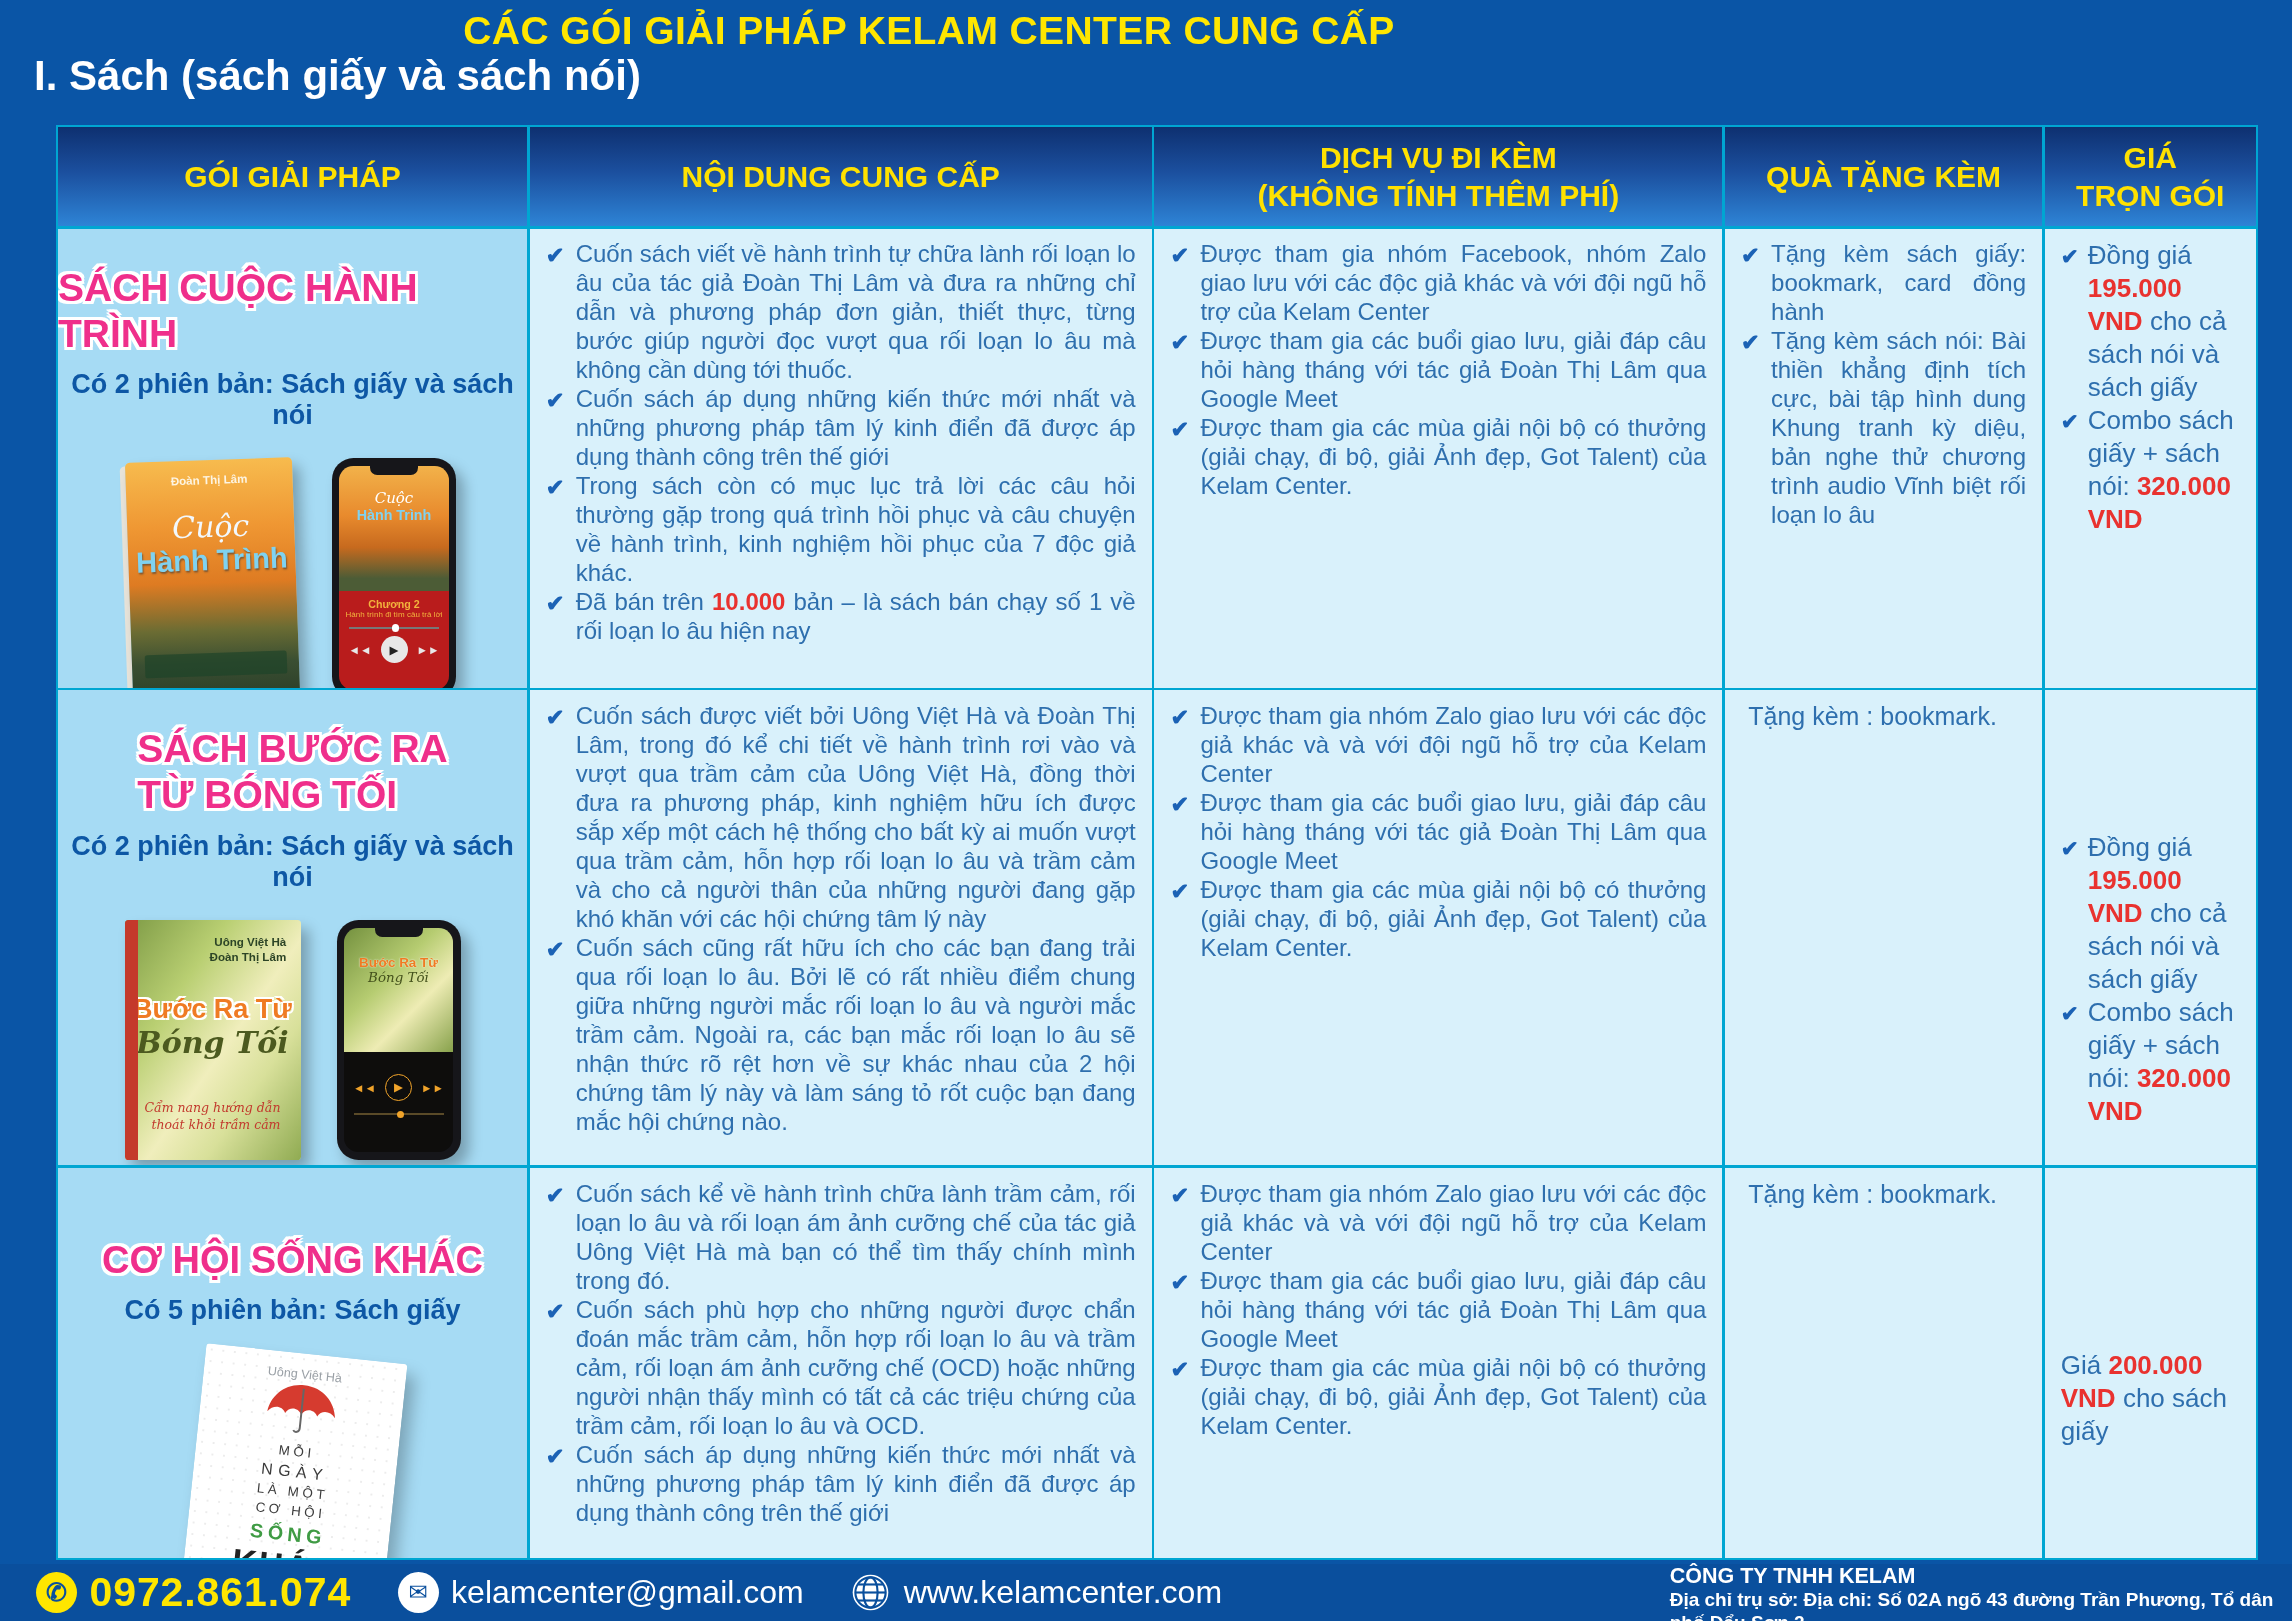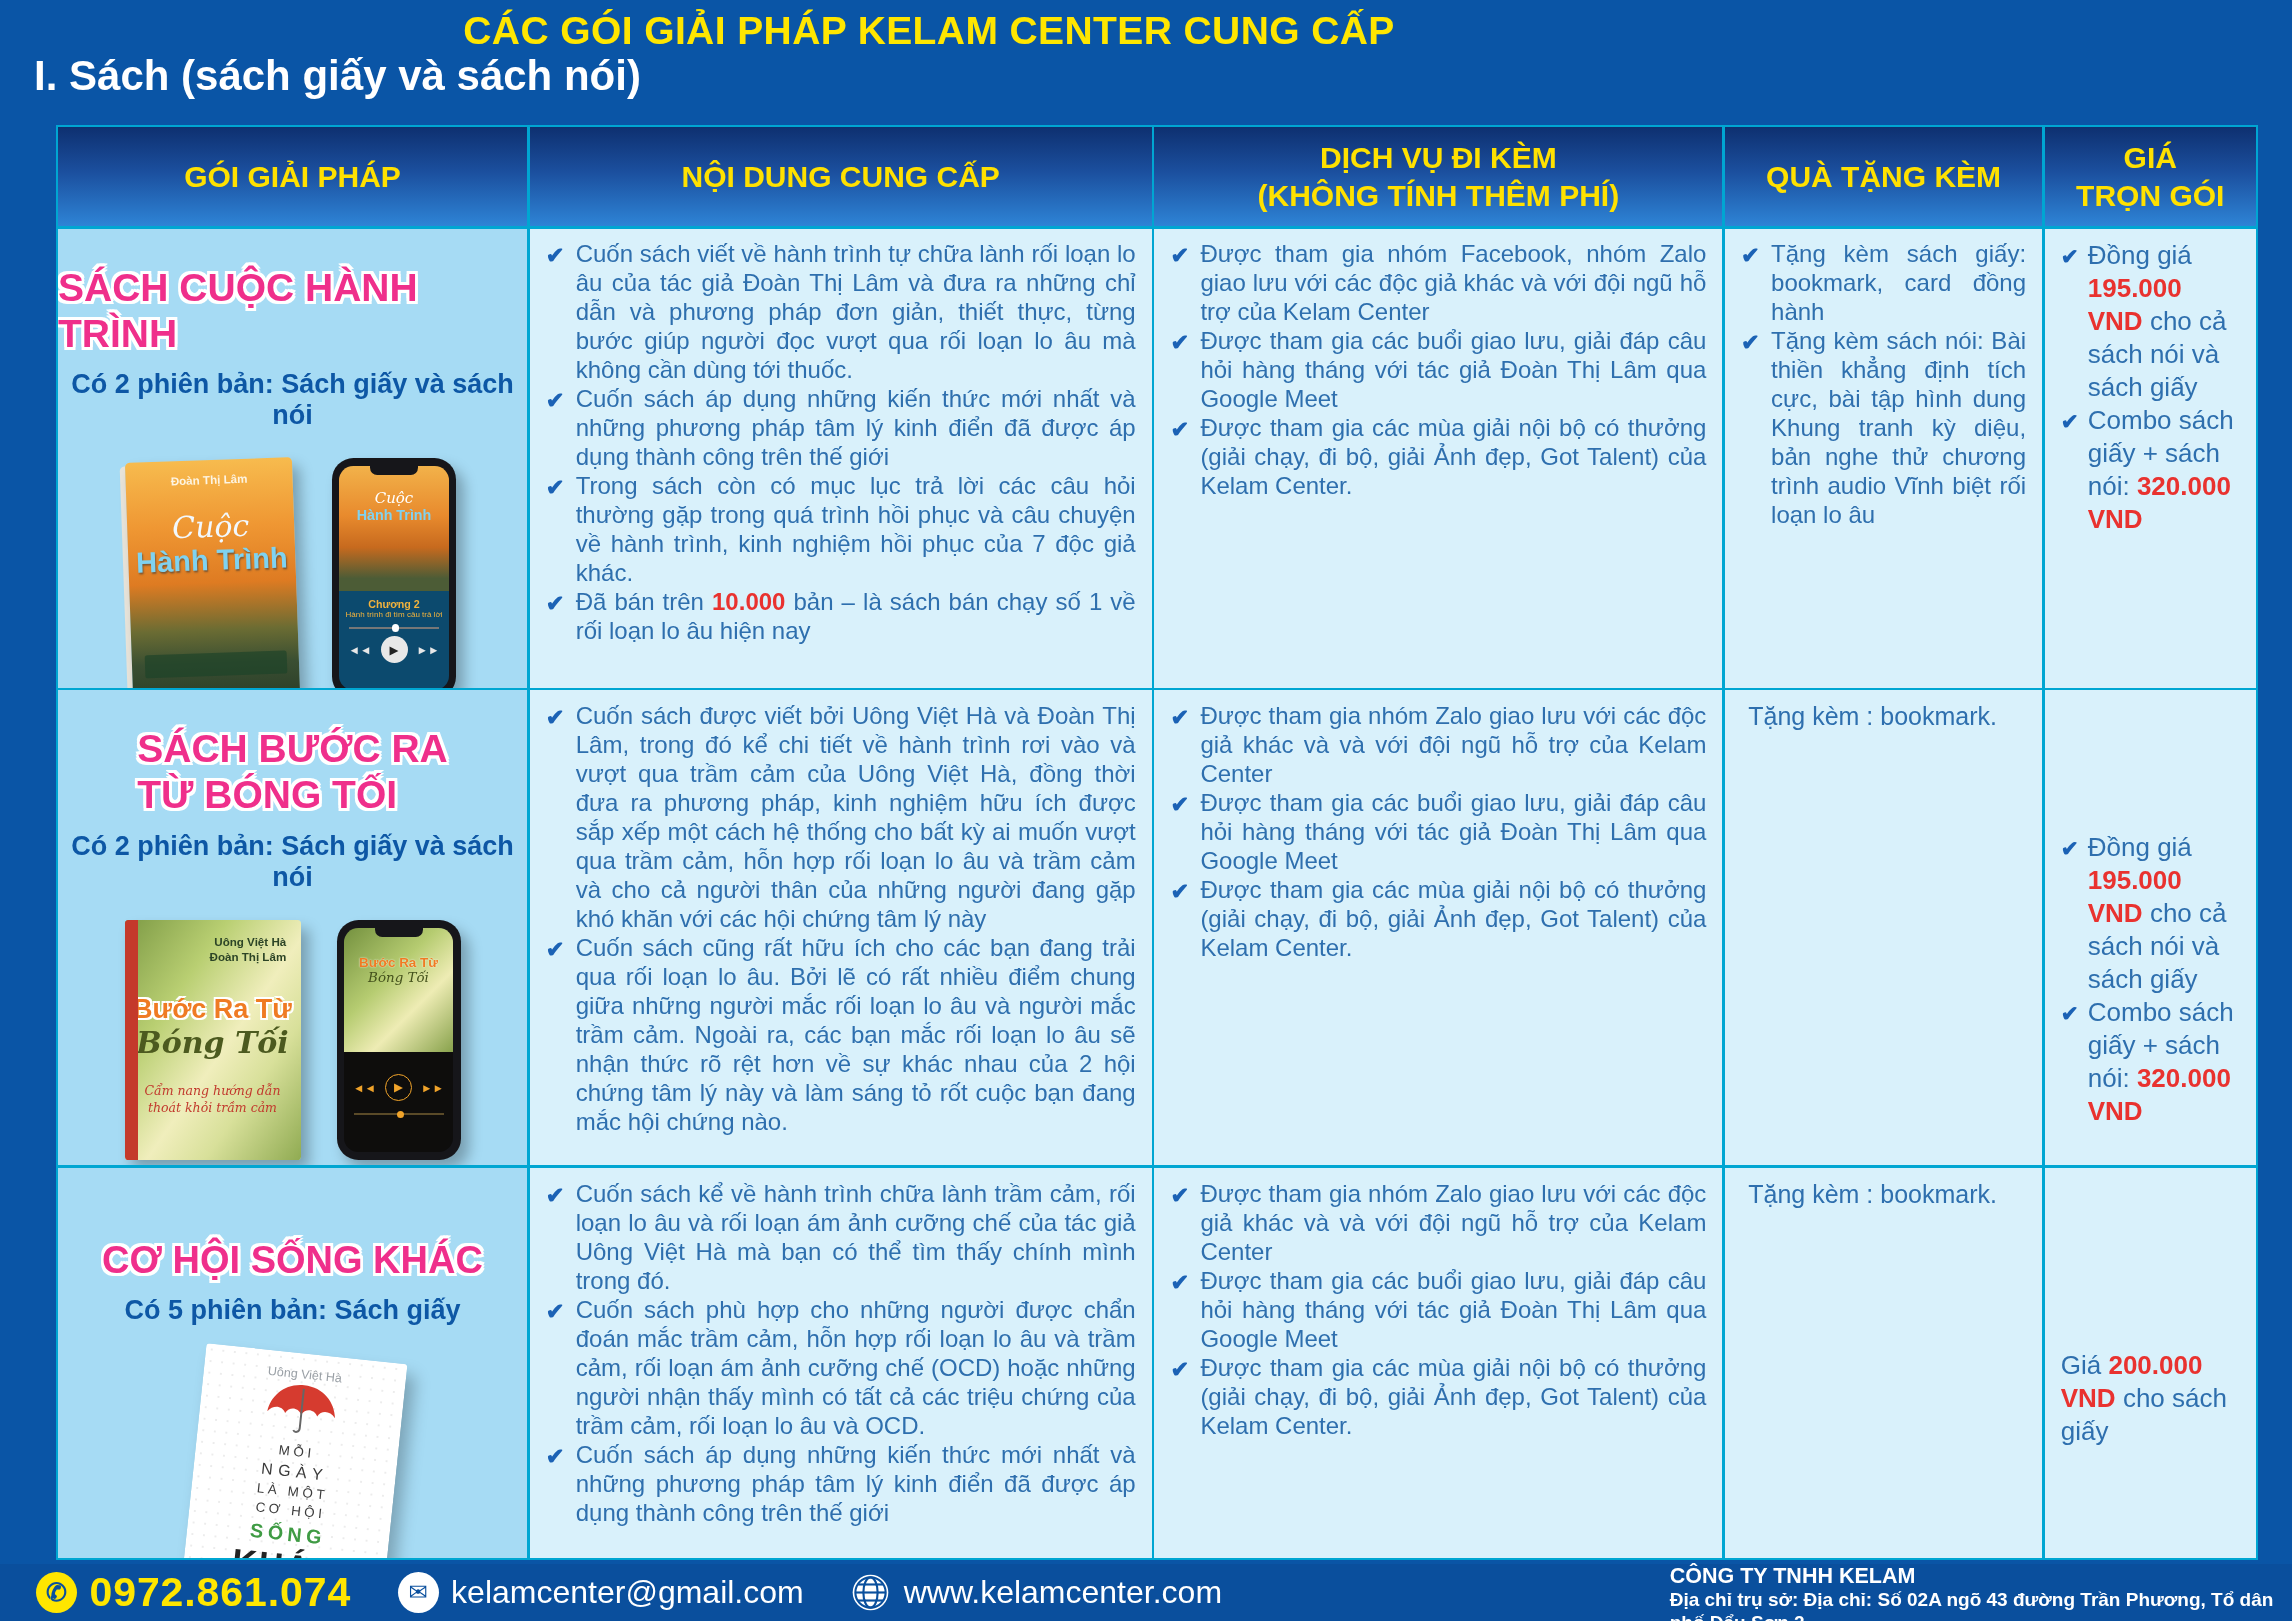--- a/index.html
+++ b/index.html
@@ -70,21 +70,21 @@
   .phone{ width:124px; height:240px; background:#16161a; border-radius:21.5px; padding:8px 7.2px; box-shadow:7.2px 9px 14.3px rgba(0,0,0,.28); position:relative; }
   .phone .notch{ position:absolute; top:8px; left:50%; transform:translateX(-50%); width:48px; height:9px; background:#16161a; border-radius:0 0 7.2px 7.2px; z-index:2; }
   .screen{ width:100%; height:100%; border-radius:14.3px; overflow:hidden; display:flex; flex-direction:column; }
   .scr-top{ flex:1.35; display:flex; flex-direction:column; align-items:center; }
   .p1 .scr-top{ background:linear-gradient(180deg,#f2b24a 0%,#e88a2d 40%,#c76a1e 65%,#4c5c36 90%); }
   .p2 .scr-top{ background:linear-gradient(135deg,#74913f 0%,#b6cc71 40%,#eeecb4 65%,#88a24c 100%); }
   .mini-script{ margin-top:23px; font-family:"DejaVu Serif", serif; font-style:italic; font-size:15px; color:#fff; }
   .mini-main{ font-size:14.3px; font-weight:bold; color:#7fd2f0; }
   .mini-orange{ margin-top:27px; font-size:13.4px; font-weight:bold; color:#ef7b23; text-shadow:0 0 1.8px #fff; }
   .mini-olive{ font-family:"DejaVu Serif", serif; font-style:italic; font-size:13.4px; color:#44511c; }
-  .scr-bot{ flex:1; background:#0c4a6e; display:flex; flex-direction:column; align-items:center; padding-top:7.2px; }
+  .scr-bot{ flex:1; background:#b91c1c; display:flex; flex-direction:column; align-items:center; padding-top:7.2px; }
   .p2 .scr-bot{ background:#0e0d0c; }
   .trk1{ font-size:10.7px; font-weight:bold; color:#f2b33d; }
   .trk2{ font-size:8px; color:#f2b33d; margin-top:0; text-align:center; max-width:99px; line-height:1.25; }
   .prog{ margin-top:7.2px; width:90px; height:1.8px; background:#777; position:relative; }
   .prog::after{ content:""; position:absolute; left:43px; top:-2.7px; width:7.2px; height:7.2px; border-radius:50%; background:#fff; }
   .p2 .prog{ background:#5a4a28; } .p2 .prog::after{ background:#f0a32a; }
   .ctrls{ margin-top:7.2px; display:flex; align-items:center; gap:9px; color:#e8e8e8; font-size:11.6px; }
   .p2 .ctrls{ color:#f0a32a; }
   .playbtn{ width:27px; height:27px; border-radius:50%; background:#e8e8e8; color:#232323; display:flex; align-items:center; justify-content:center; font-size:11.6px; }
   .p2 .playbtn{ background:transparent; border:1.8px solid #f0a32a; color:#f0a32a; }
@@ -93,21 +93,21 @@
   .book2{
     width:176px; height:240px; border-radius:3.6px; position:relative;
     background:linear-gradient(125deg,#7d9a45 0%,#b9cf72 30%,#f0eebc 55%,#d8e09a 72%,#90ab52 100%);
     box-shadow:7.2px 9px 14.3px rgba(0,0,0,.28);
     display:flex; flex-direction:column; align-items:flex-end;
   }
   .book2::before{ content:""; position:absolute; left:0; top:0; width:13.4px; height:100%; background:#c4392b; border-radius:3.6px 0 0 3.6px; }
   .bk2-auth{ margin:14.3px 14.3px 0 0; font-size:11.6px; color:#2c4426; font-weight:bold; text-align:right; line-height:1.3; }
   .bk2-t1{ align-self:center; margin-top:30px; font-size:27px; font-weight:bold; color:#ef7b23; text-shadow:-1.8px -1.8px 0 #fff,1.8px -1.8px 0 #fff,-1.8px 1.8px 0 #fff,1.8px 1.8px 0 #fff; }
   .bk2-t2{ align-self:center; font-family:"DejaVu Serif", serif; font-style:italic; font-size:30px; font-weight:bold; color:#4c5a1f; }
-  .bk2-tag{ align-self:center; margin-top:23px; font-family:"DejaVu Serif", serif; font-style:italic; font-size:12.5px; color:#c23a2e; text-align:center; line-height:1.35; }
+  .bk2-tag{ align-self:center; margin-top:40px; font-family:"DejaVu Serif", serif; font-style:italic; font-size:12.5px; color:#c23a2e; text-align:right; line-height:1.35; }
 
   
   .book3{
     width:202px; height:269px; background:#fff; border-radius:3.6px;
     background-image:radial-gradient(#ececec 1.3px, transparent 1.3px);
     background-size:11.6px 11.6px;
     box-shadow:9px 10.7px 16px rgba(0,0,0,.25);
     transform:rotate(6deg);
     display:flex; flex-direction:column; align-items:center;
   }

